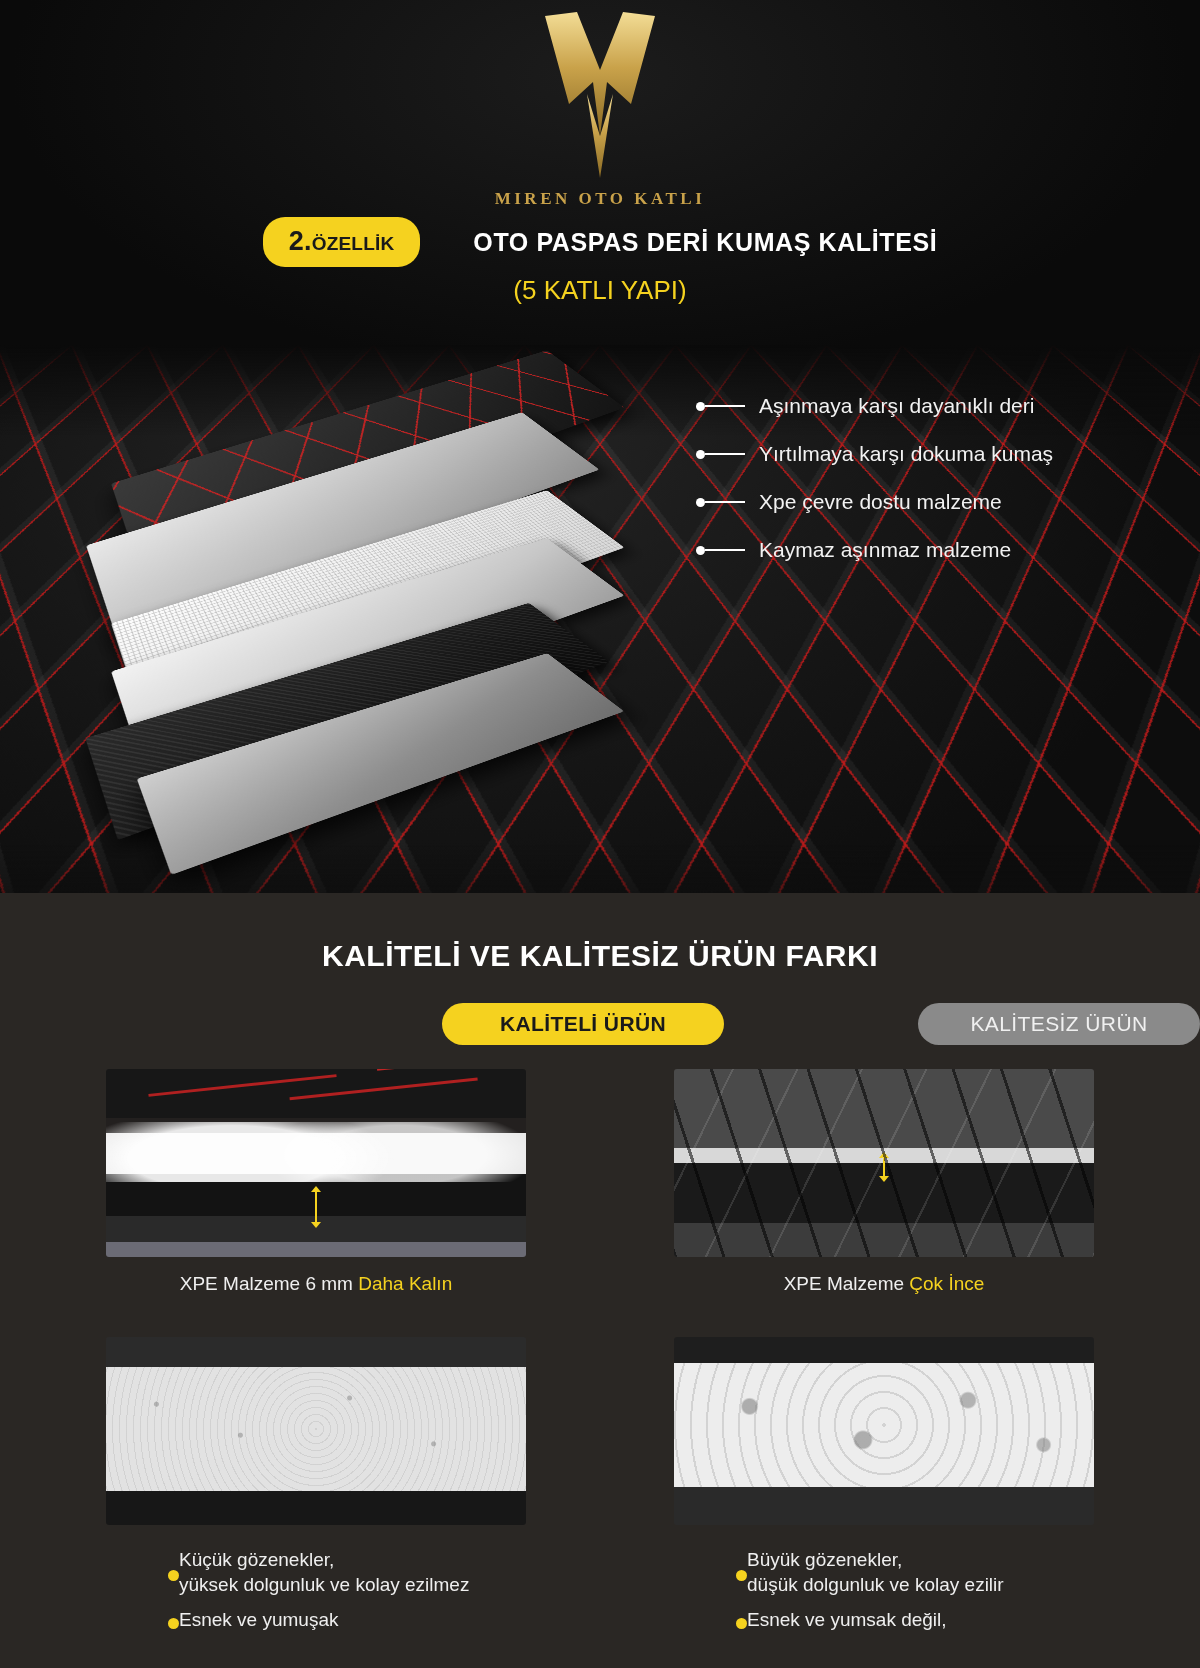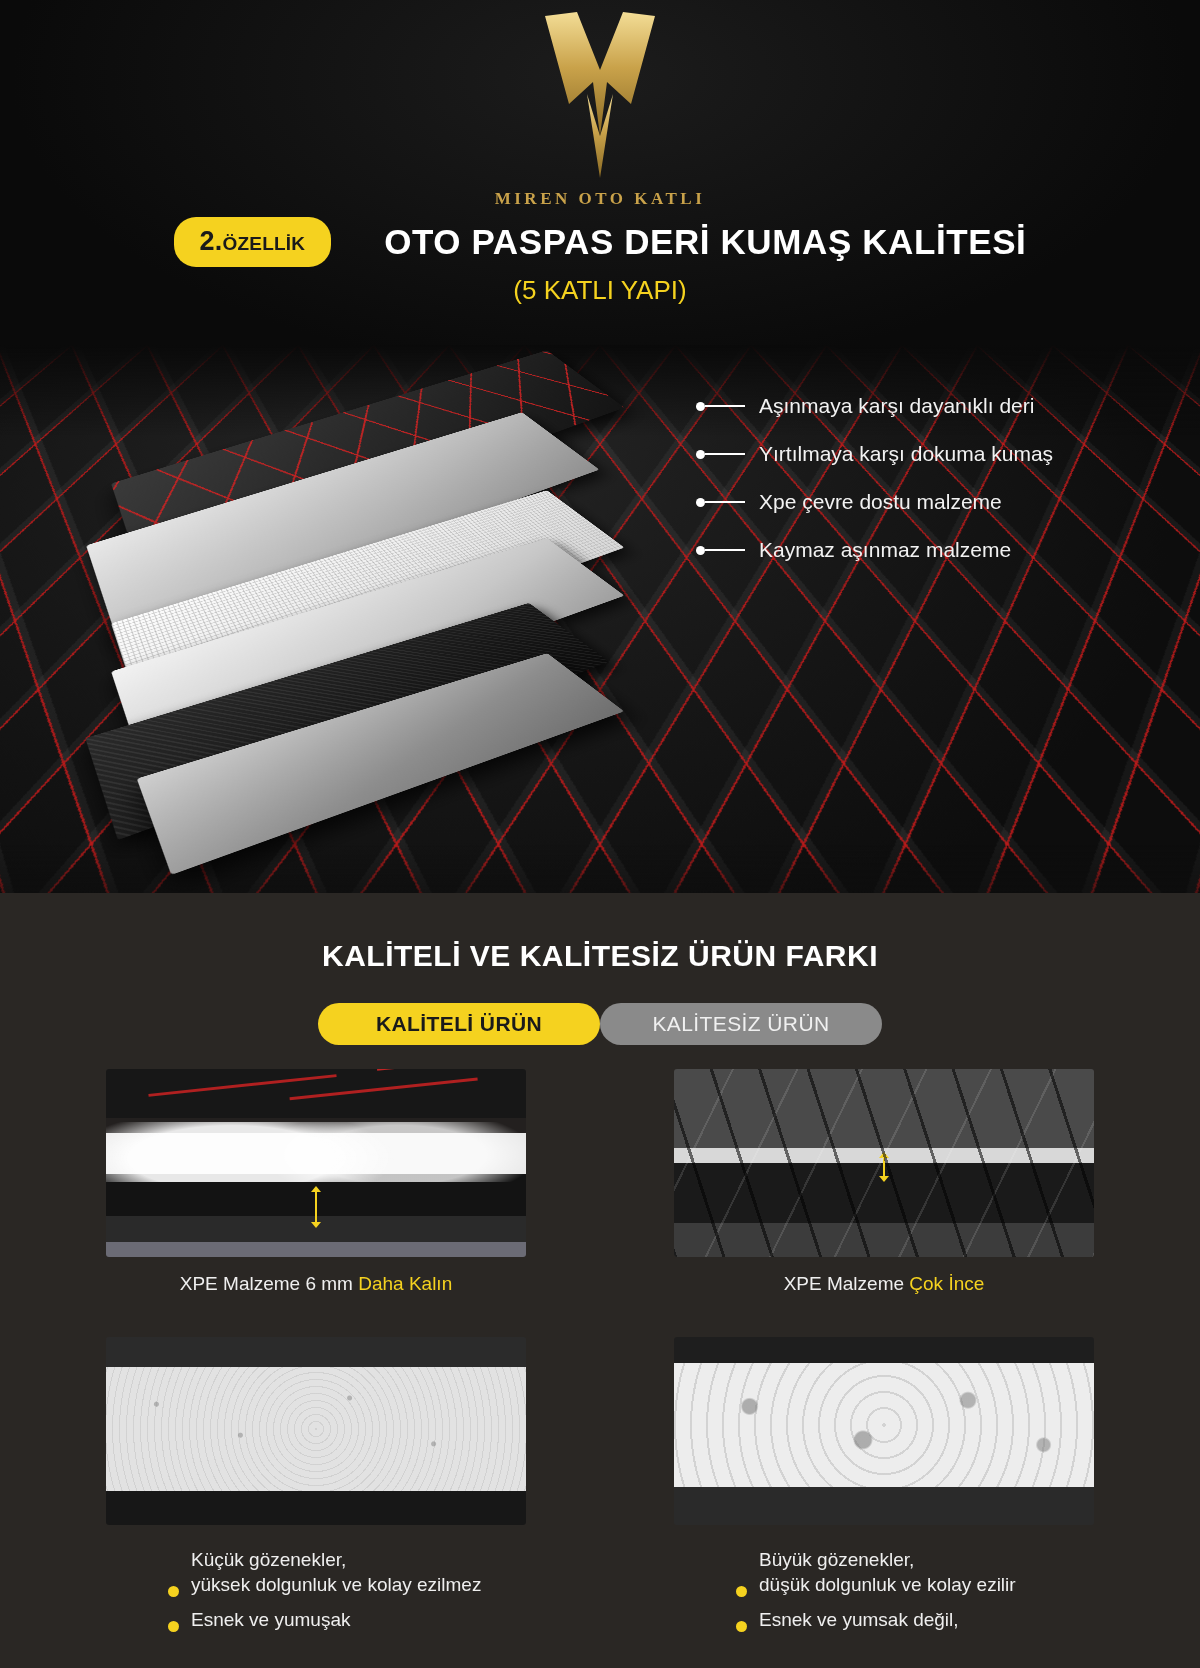--- a/index.html
+++ b/index.html
@@ -74,21 +74,21 @@
     background:#f5d21f; color:#1a1a1a;
     border-radius:22px;
     padding:9px 26px 10px;
     font-size:22px; font-weight:700; letter-spacing:.2px;
     white-space:nowrap;
     display:flex; align-items:baseline;
   }
   .badge .num{ font-size:27px; font-weight:700; }
   .badge .lbl{ font-size:19px; font-weight:700; }
   .heading-main{
-    color:#fff; font-size:35px; font-weight:700; letter-spacing:.6px;
+    color:#fff; font-size:25px; font-weight:700; letter-spacing:.6px;
     white-space:nowrap;
     margin-left:25px;
   }
   .sub-heading{
     position:absolute; top:275px; left:0; right:0; text-align:center;
     color:#f5d21f; font-size:26px; font-weight:400;
   }
 
   
   .stack{ position:absolute; left:85px; top:368px; width:640px; height:420px; }
@@ -145,21 +145,21 @@
   .bottom{
     position:absolute; top:893px; left:0; width:1200px; height:775px;
     background:#2a2724;
     padding-top:28px;
   }
   .cmp-title{
     text-align:center; color:#fff; font-size:30px; font-weight:700;
     letter-spacing:.5px; margin-top:18px;
   }
   .pill-row{
-    display:flex; justify-content:center; margin-top:30px;
+    display:flex; justify-content:flex-end; gap:194px; margin-top:30px;
   }
   .pill{
     width:282px; height:42px; border-radius:21px;
     display:flex; align-items:center; justify-content:center;
     font-size:21px; font-weight:700; letter-spacing:.4px;
   }
   .pill.good{ background:#f5d21f; color:#1a1a1a; }
   .pill.bad{ background:#8a8a8a; color:#f0f0f0; font-weight:400; }
 
   .grid{
@@ -252,21 +252,21 @@
   .arrow.good1 .bar{ height:30px; }
   .arrow.bad1{ top:44%; height:30px; }
   .arrow.bad1 .bar{ height:18px; }
 
   .caption{
     text-align:center; margin-top:16px; font-size:19px; color:#efefef;
   }
   .caption .hl{ color:#f5d21f; }
 
   .bullets{ margin-top:22px; padding-left:62px; }
-  .bullet{ display:flex; align-items:flex-end; gap:12px; margin-bottom:10px; }
+  .bullet{ display:flex; align-items:center; gap:0; margin-bottom:10px; }
   .bullet .bdot{
     width:11px; height:11px; border-radius:50%; background:#f5d21f;
     margin-top:7px; flex:0 0 auto;
   }
   .bullet .btext{ color:#efefef; font-size:19px; line-height:1.32; }
 </style>
 </head>
 <body>
 
 <div class="page">

